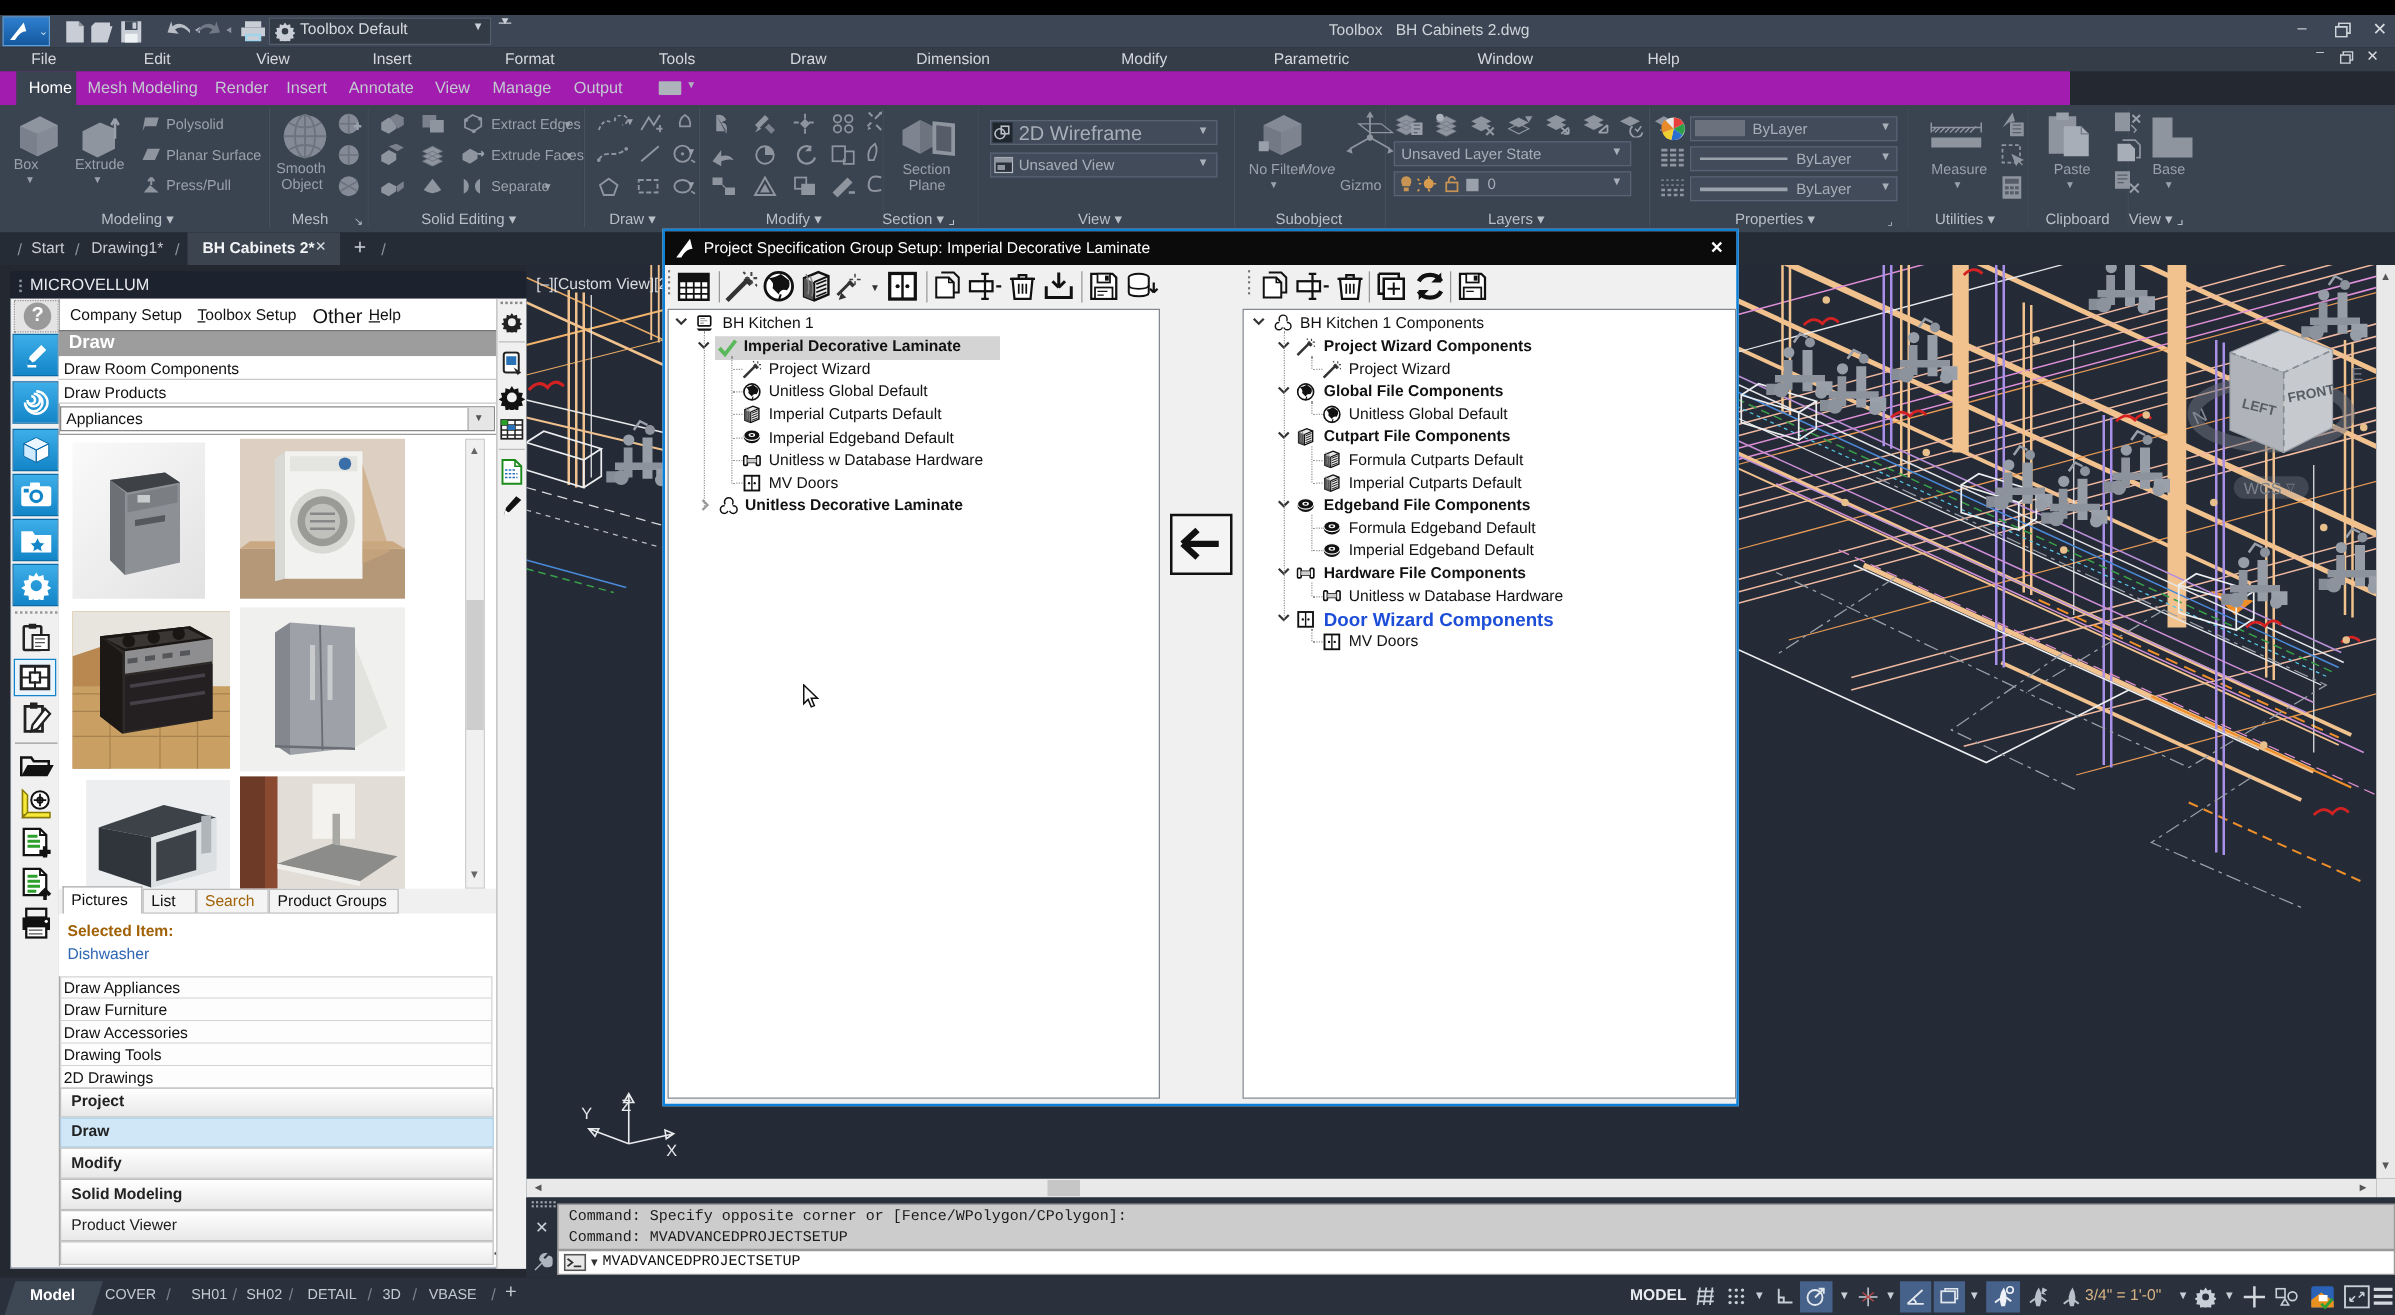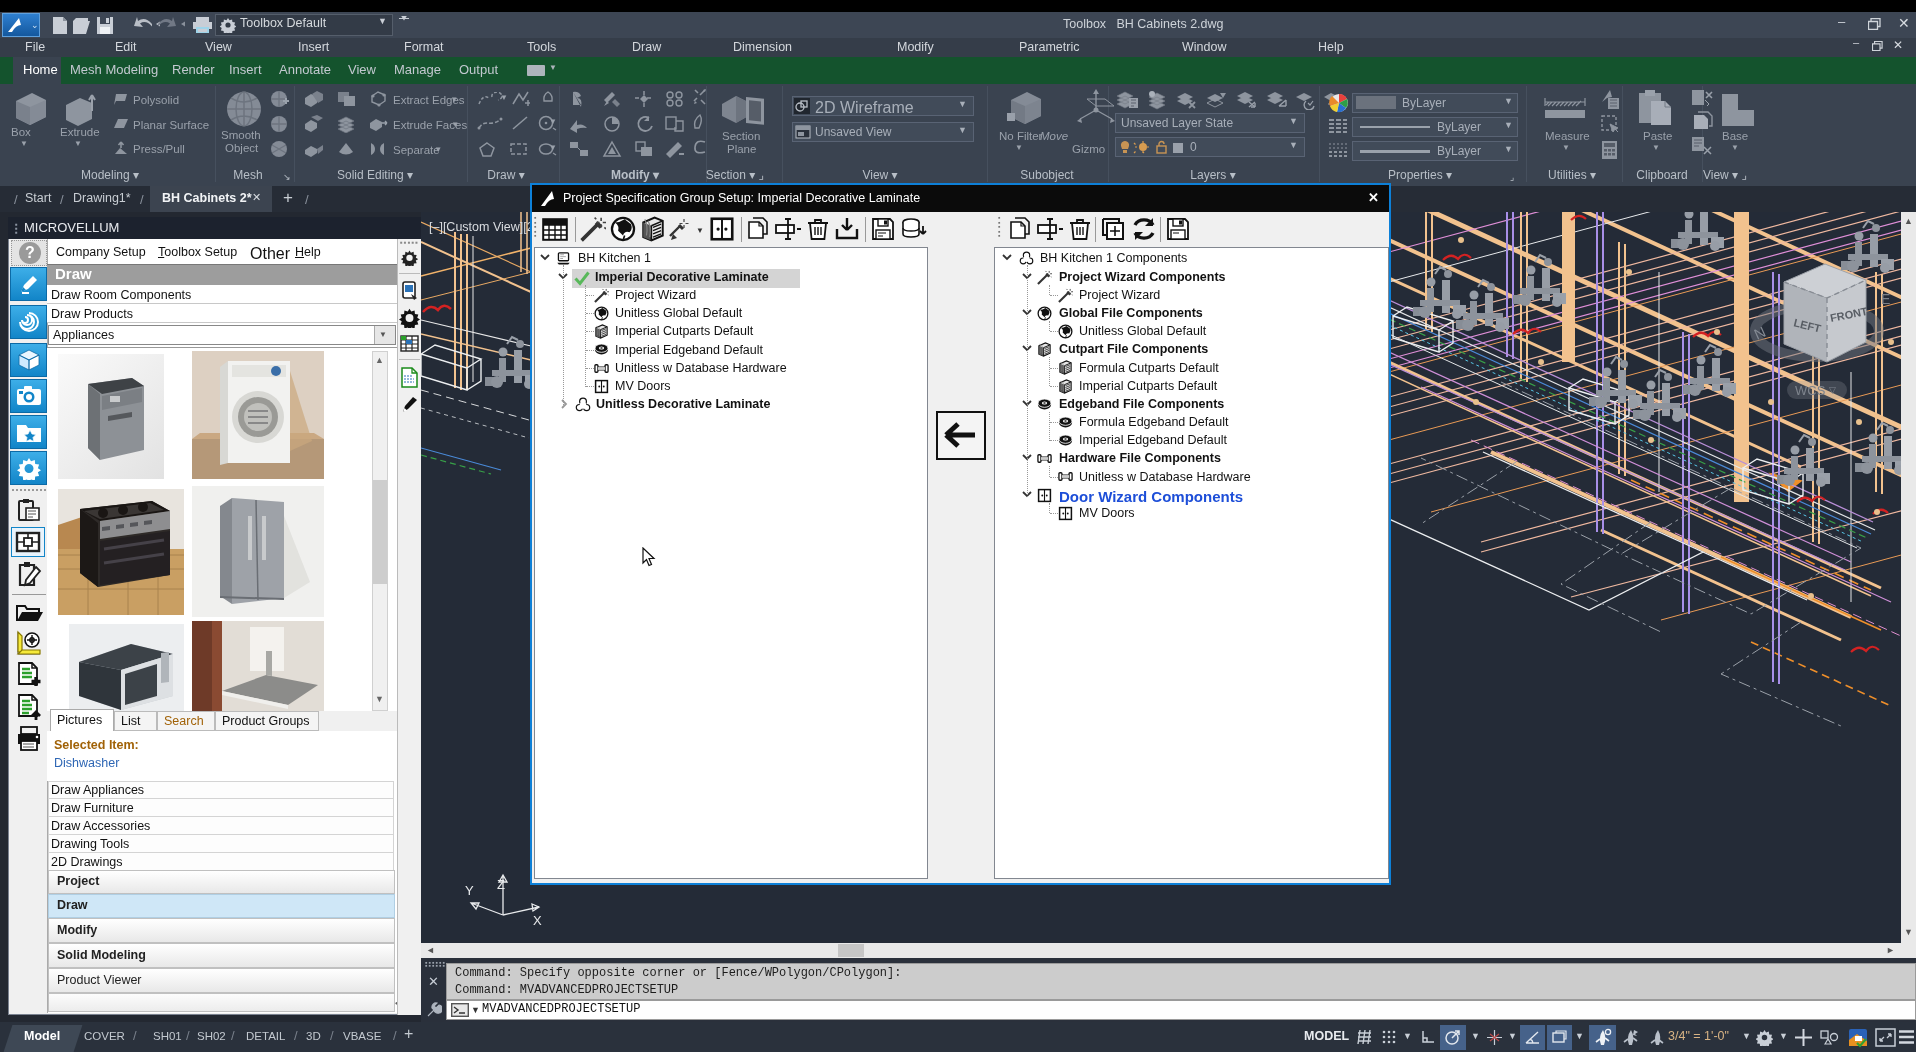--- a/index.html
+++ b/index.html
@@ -3,21 +3,21 @@
 <meta charset="utf-8">
 <style>
 * { margin:0; padding:0; box-sizing:border-box; }
 html,body { width:1916px; height:1052px; overflow:hidden; background:#232831; font-family:"Liberation Sans",sans-serif; }
 .abs { position:absolute; }
 #stage { position:relative; width:1916px; height:1052px; }
 
 #topblack { left:0; top:0; width:1916px; height:12px; background:#000; }
 #qat { left:0; top:12px; width:1916px; height:26px; background:#3d4654; }
 #menubar { left:0; top:38px; width:1916px; height:19px; background:#353d49; }
-#ribtabs { left:0; top:57px; width:1916px; height:27px; background:#14532d;text-align:right; }
+#ribtabs { left:0; top:57px; width:1656px; height:27px; background:#a21caf;text-align:right; }
 #ribbon { left:0; top:84px; width:1916px; height:102px; background:#3a4350; }
 .menuitem { position:absolute; top:2px; color:#d4d8dd; font-size:12.5px; }
 .ribtab { position:absolute; top:5px; color:#c3c9d0; font-size:13px; }
 .grouplabel { position:absolute; bottom:4px; color:#b8bfc7; font-size:12px; text-align:center; white-space:nowrap; }
 .gsep { position:absolute; top:2px; height:96px; width:1px; background:#2b323c; border-right:1px solid #46505e; }
 .rtext { position:absolute; color:#9aa1ab; font-size:11.5px; white-space:nowrap; }
 
 #doctabs { left:0; top:186px; width:1916px; height:26px; background:#262c36; }
 
 #viewport { left:421px; top:212px; width:1480px; height:731px; background:#242b37; overflow:hidden; }
@@ -313,21 +313,21 @@
         <rect x="2" y="2" width="9" height="9" fill="none" stroke="#8e959f" stroke-width="1.4"></rect>
         <rect x="7" y="7" width="11" height="9" fill="#8e959f"></rect>
       </svg>
     <svg class="abs" style="left:664px;top:56px" width="22" height="18" viewBox="0 0 22 18">
         <path d="M2 14 L14 2 l4 4 -12 12 z" fill="#8e959f"></path>
         <path d="M15 14 h5" stroke="#8e959f" stroke-width="2"></path>
       </svg>
     <svg class="abs" style="left:692px;top:54px" width="16" height="18" viewBox="0 0 16 18">
         <path d="M13 4 q-9 -3 -10 5 t10 5" fill="none" stroke="#8e959f" stroke-width="1.6"></path>
       </svg>
-    <span class="grouplabel" style="left:600px;width:70px;font-weight:bold;">Modify ▾</span>
+    <span class="grouplabel" style="left:600px;width:70px;">Modify ▾</span>
 
     <svg class="abs" style="left:718px;top:6px" width="52" height="40" viewBox="0 0 52 40">
         <path d="M4 14 l14 -8 14 7 v12 l-14 8 -14 -7 z" fill="#7e8590"></path>
         <path d="M18 6 l14 7 v12 l-14 8" fill="#6d747f"></path>
         <rect x="28" y="4" width="18" height="26" fill="#8e959f" transform="skewY(6)"></rect>
         <rect x="31" y="7" width="12" height="20" fill="#565d68" transform="skewY(6)"></rect>
       </svg>
     <span class="rtext" style="left:722px;top:46px;">Section</span>
     <span class="rtext" style="left:727px;top:59px;">Plane</span>
     <span class="grouplabel" style="left:702px;width:66px;">Section ▾ ⌟</span>

